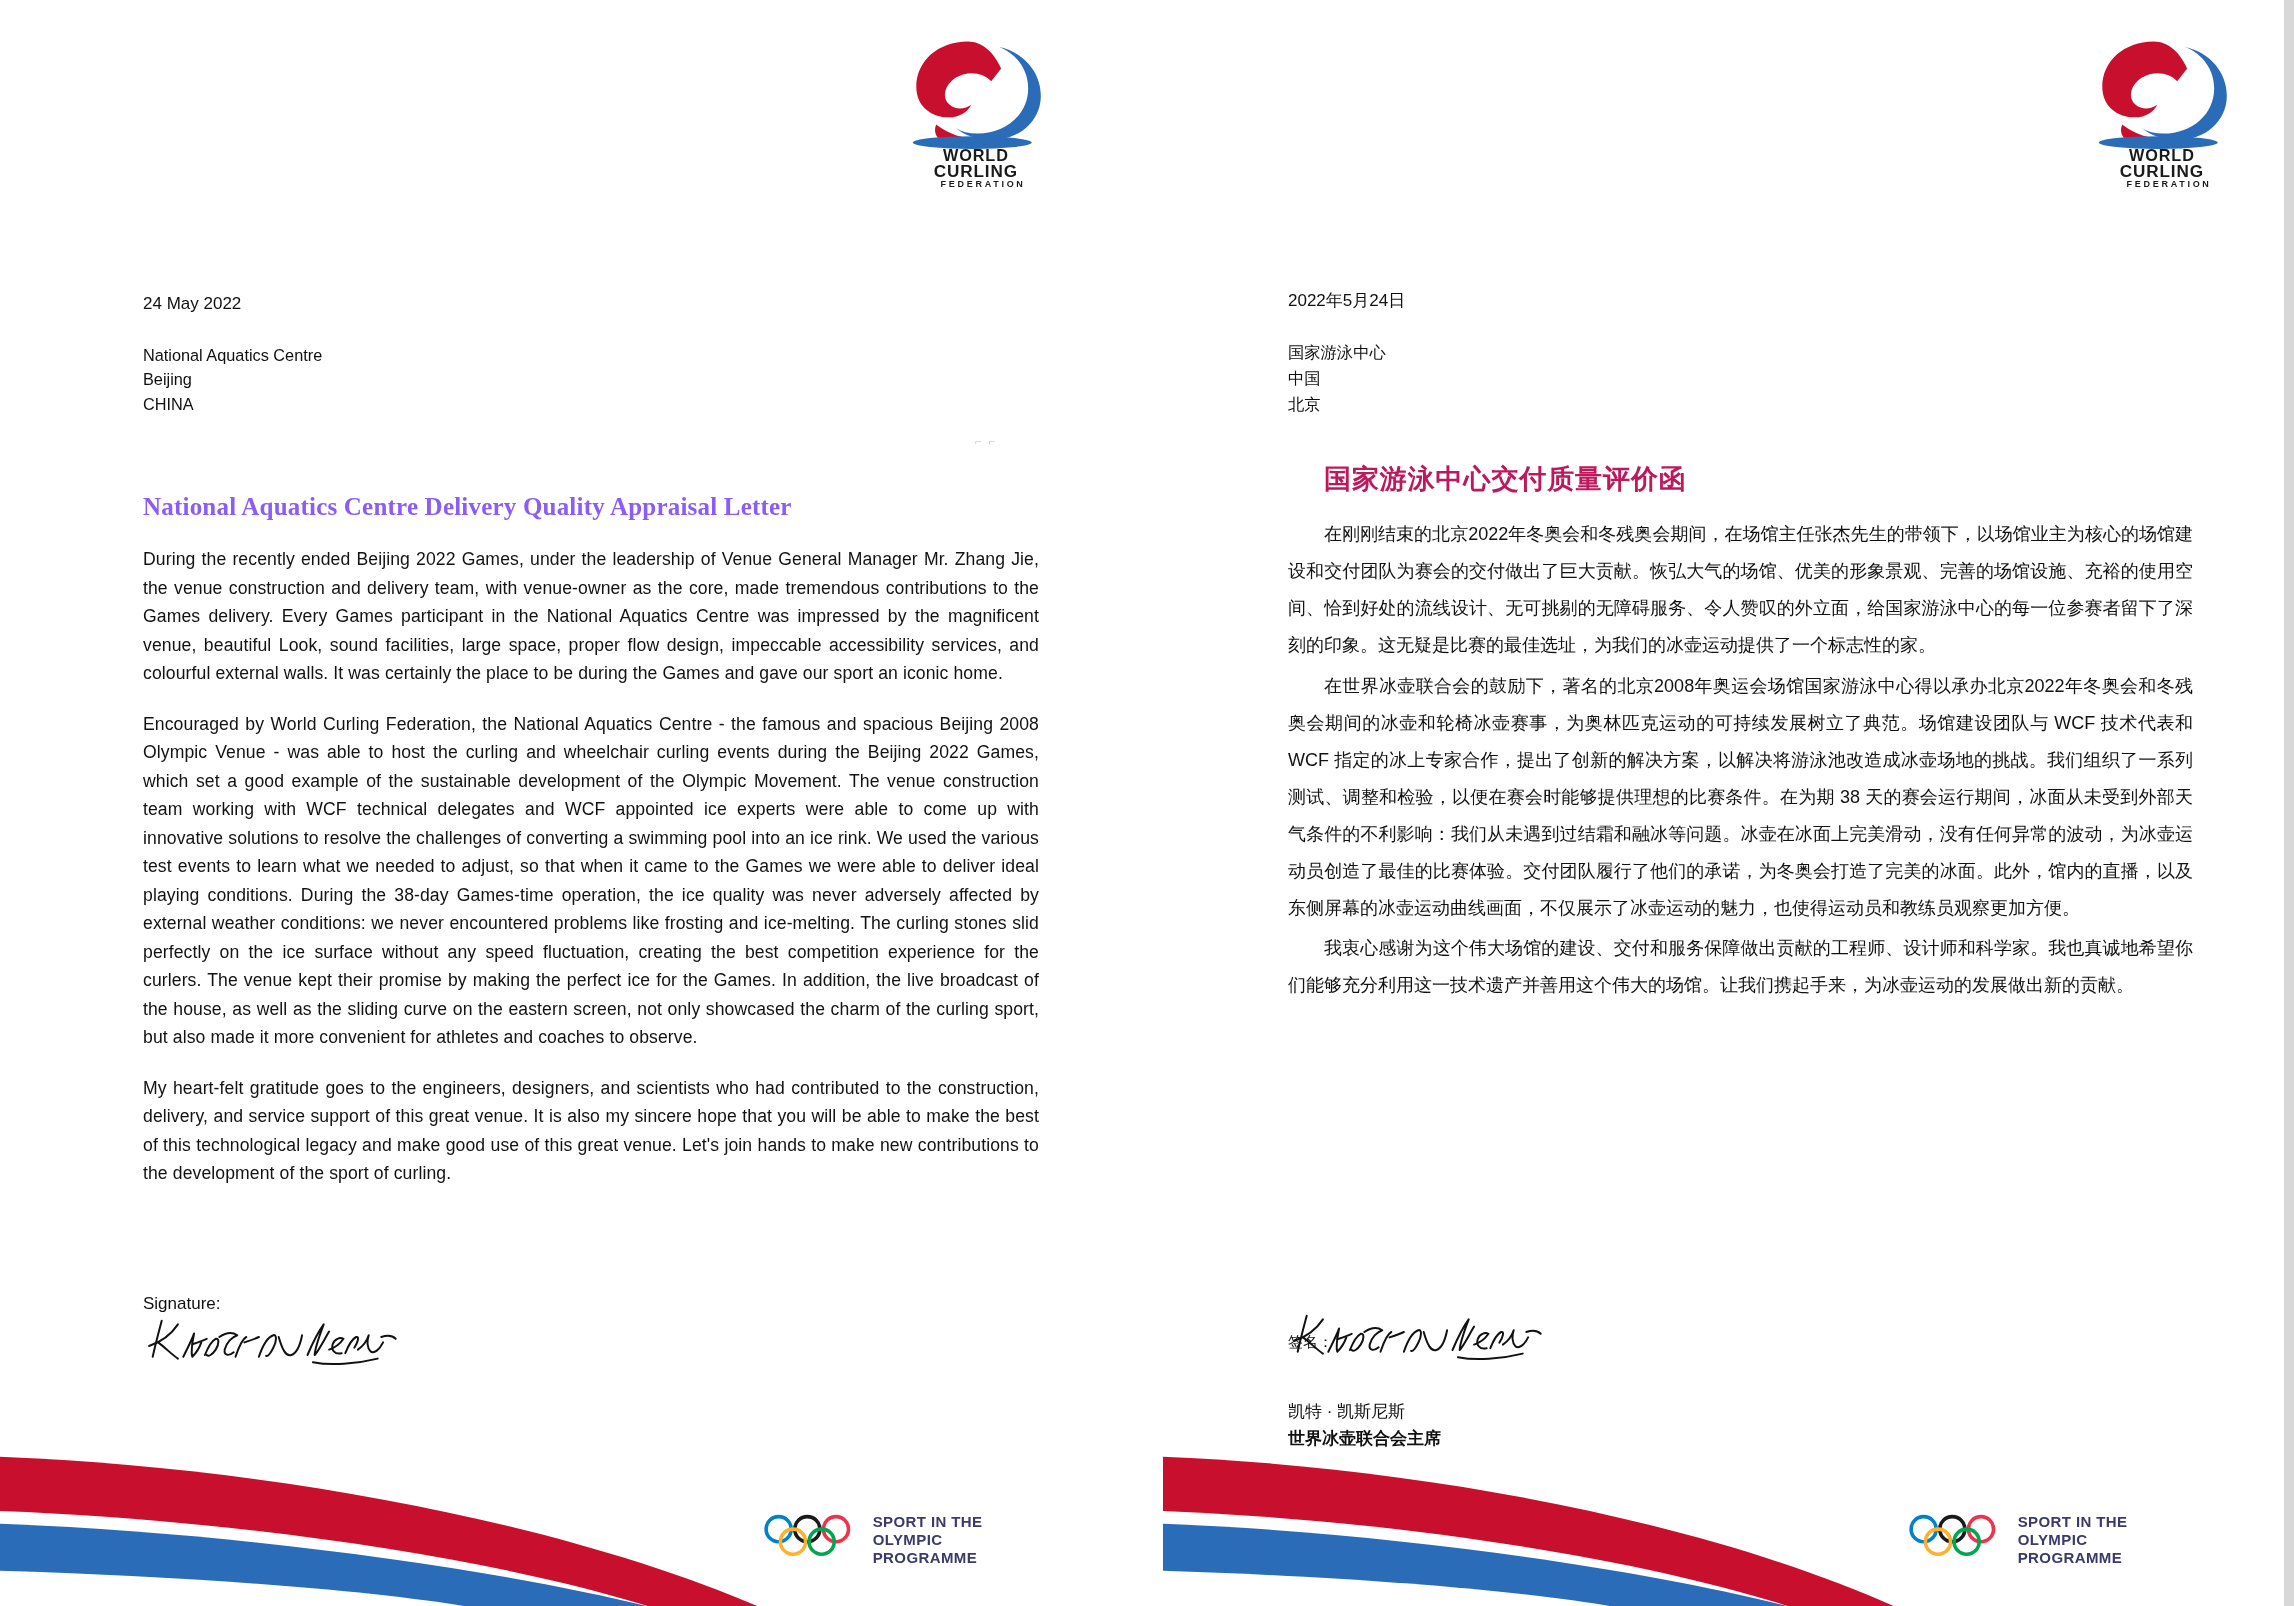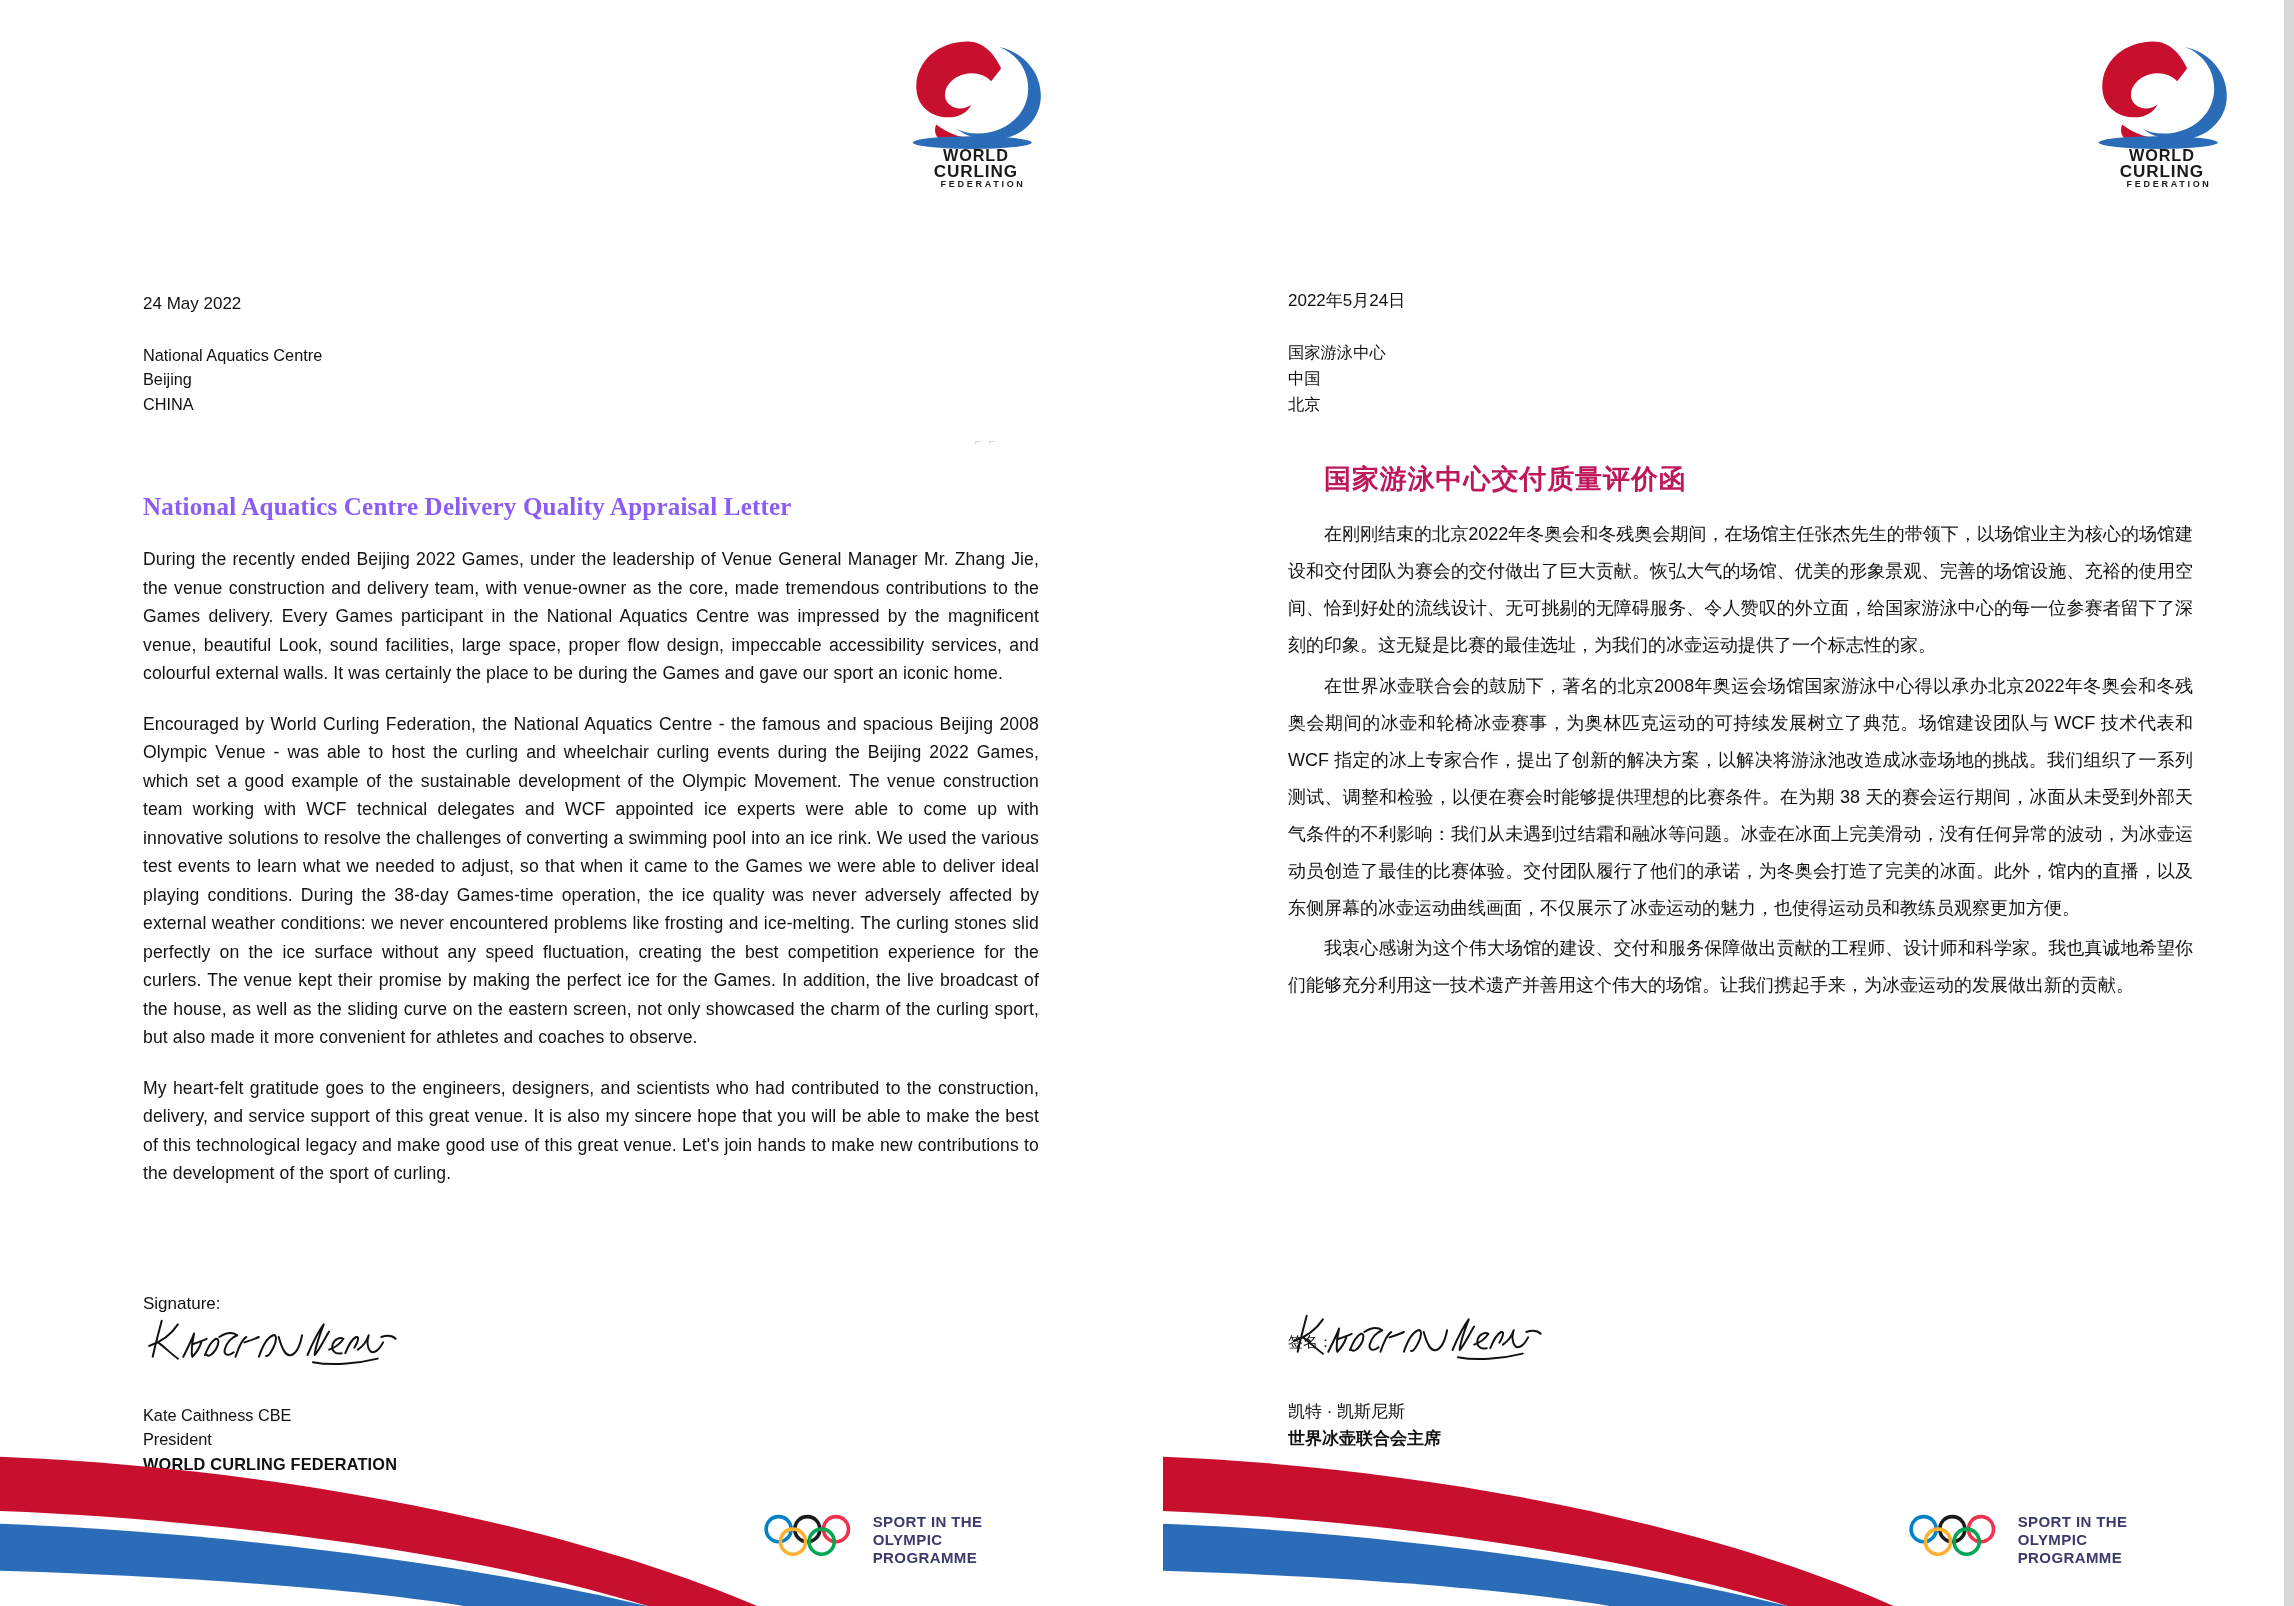--- a/index.html
+++ b/index.html
@@ -195,25 +195,20 @@
           <path d="M190 50 C196 36 202 24 208 16 C202 32 198 44 198 50 C202 46 208 34 214 24"></path>
           <path d="M214 44 C220 42 226 38 230 32 C226 30 220 32 218 38 C216 44 220 50 228 48"></path>
           <path d="M232 48 C236 38 240 32 244 30 C248 29 246 36 242 42"></path>
           <path d="M246 44 C252 40 256 34 258 28 C256 34 256 42 260 46 C264 49 270 44 274 36"></path>
           <path d="M272 30 C278 28 284 28 288 32"></path>
           <path d="M196 58 C216 62 244 60 268 54"></path>
         </g>
       </svg>
     </div>
 
-    <div class="sig-name" style="left:143px; top:1403px;">
-      <div>Kate Caithness CBE</div>
-      <div>President</div>
-      <div class="org">WORLD CURLING FEDERATION</div>
-    </div>
 
     <svg class="footer" viewBox="0 0 1286 180" preserveAspectRatio="none">
       <path d="M0 14 C300 26 620 86 840 180 L0 180 Z" fill="#c8102e"></path>
       <path d="M0 74 C260 84 540 124 720 180 L0 180 Z" fill="#ffffff"></path>
       <path d="M0 88 C260 98 540 136 720 180 L0 180 Z" fill="#2b6cb8"></path>
       <path d="M0 140 C200 146 400 160 520 180 L0 180 Z" fill="#ffffff"></path>
     </svg>
 
     <div class="olympic-badge" style="left:760px; top:1513px;">
       <svg width="100" height="43" viewBox="0 0 110 48" xmlns="http://www.w3.org/2000/svg">

